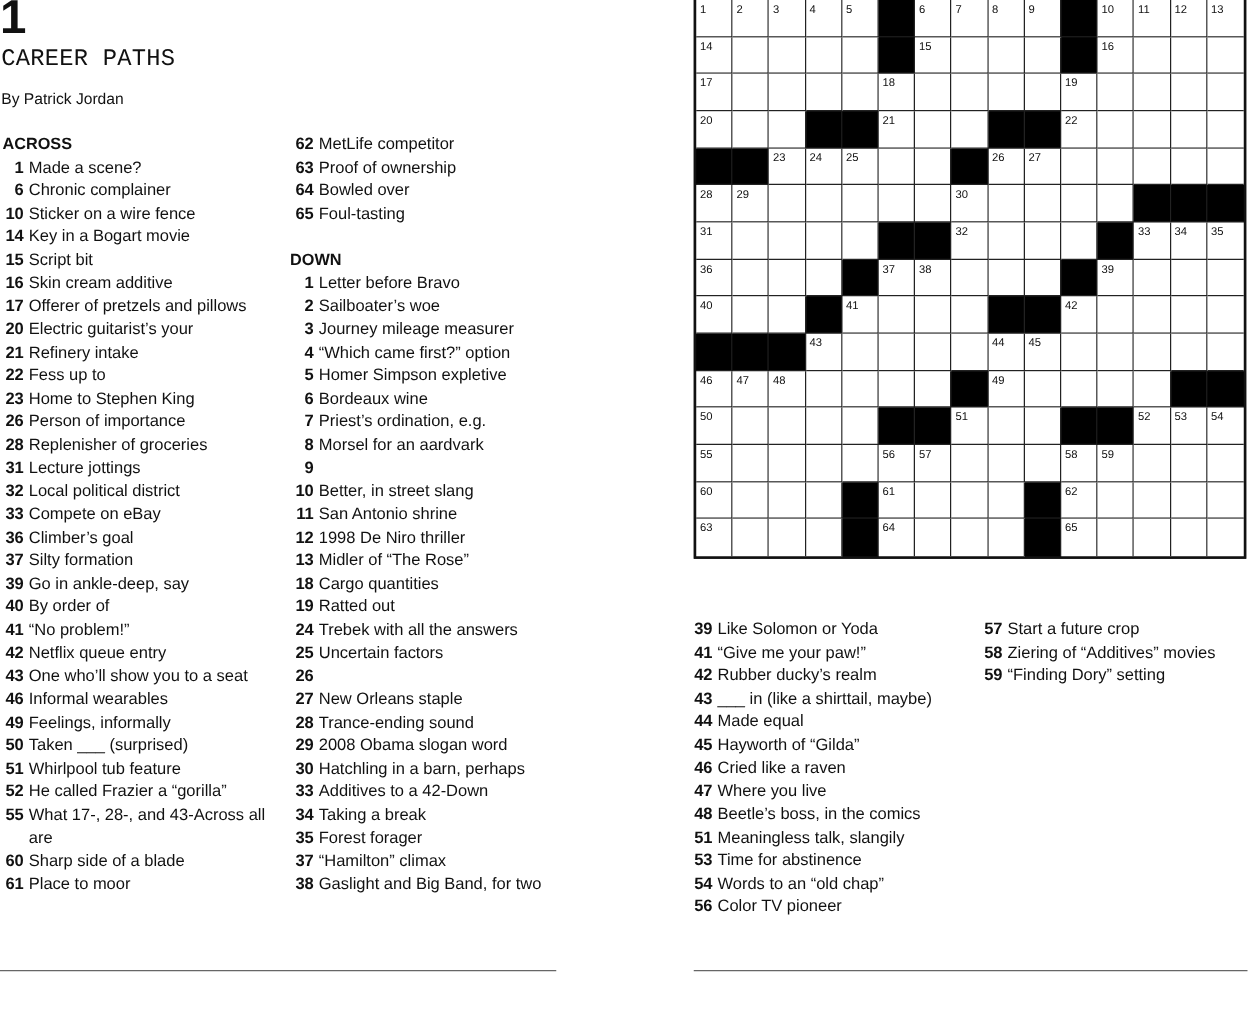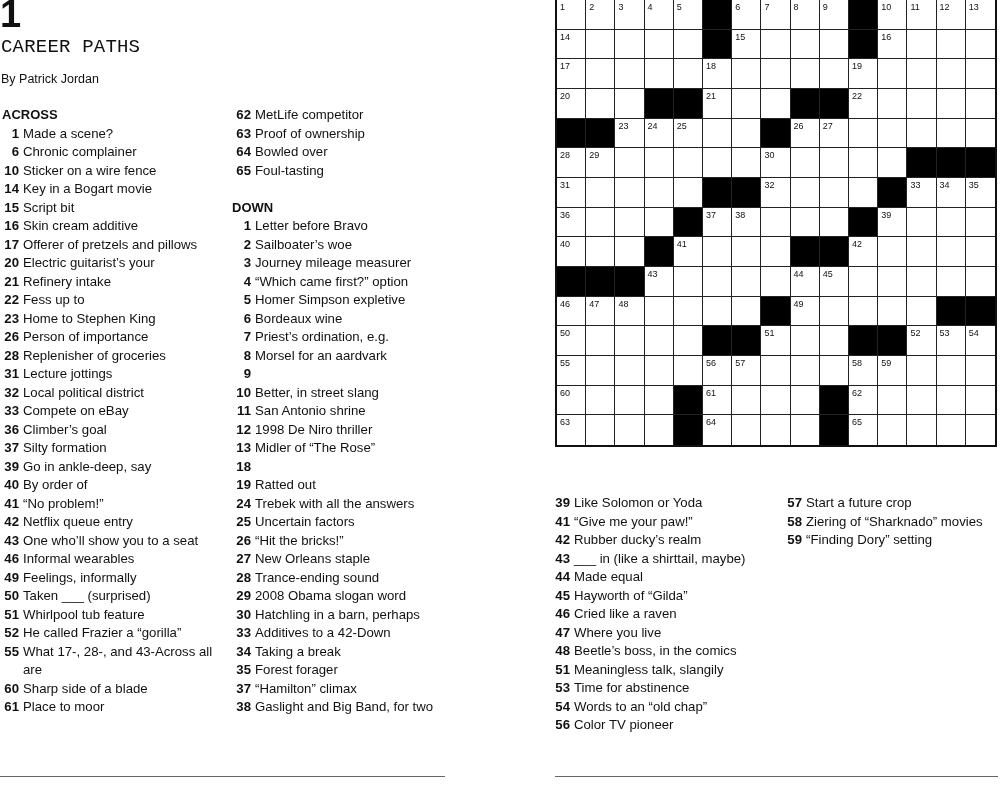--- a/index.html
+++ b/index.html
@@ -234,36 +234,36 @@
       <div class="clue">
         <span class="n">12</span>
         <span class="t">1998 De Niro thriller</span>
       </div>
       <div class="clue">
         <span class="n">13</span>
         <span class="t">Midler of “The Rose”</span>
       </div>
       <div class="clue">
         <span class="n">18</span>
+        <span class="t">Cargo quantities</span>
       </div>
       <div class="clue">
         <span class="n">19</span>
         <span class="t">Ratted out</span>
       </div>
       <div class="clue">
         <span class="n">24</span>
         <span class="t">Trebek with all the answers</span>
       </div>
       <div class="clue">
         <span class="n">25</span>
         <span class="t">Uncertain factors</span>
       </div>
       <div class="clue">
         <span class="n">26</span>
-        <span class="t">“Hit the bricks!”</span>
       </div>
       <div class="clue">
         <span class="n">27</span>
         <span class="t">New Orleans staple</span>
       </div>
       <div class="clue">
         <span class="n">28</span>
         <span class="t">Trance-ending sound</span>
       </div>
       <div class="clue">
@@ -716,21 +716,21 @@
         <span class="t">Color TV pioneer</span>
       </div>
     </div>
   <div id="col4" class="clue-col">
       <div class="clue">
         <span class="n">57</span>
         <span class="t">Start a future crop</span>
       </div>
       <div class="clue">
         <span class="n">58</span>
-        <span class="t">Ziering of “Sharknado” movies</span>
+        <span class="t">Ziering of “Additives” movies</span>
       </div>
       <div class="clue">
         <span class="n">59</span>
         <span class="t">“Finding Dory” setting</span>
       </div>
     </div>
 
   <div class="footer-line" style="left:555px;width:443px;"></div>
   <div class="logo" style="left:708px;">
     <div class="dot"></div>

